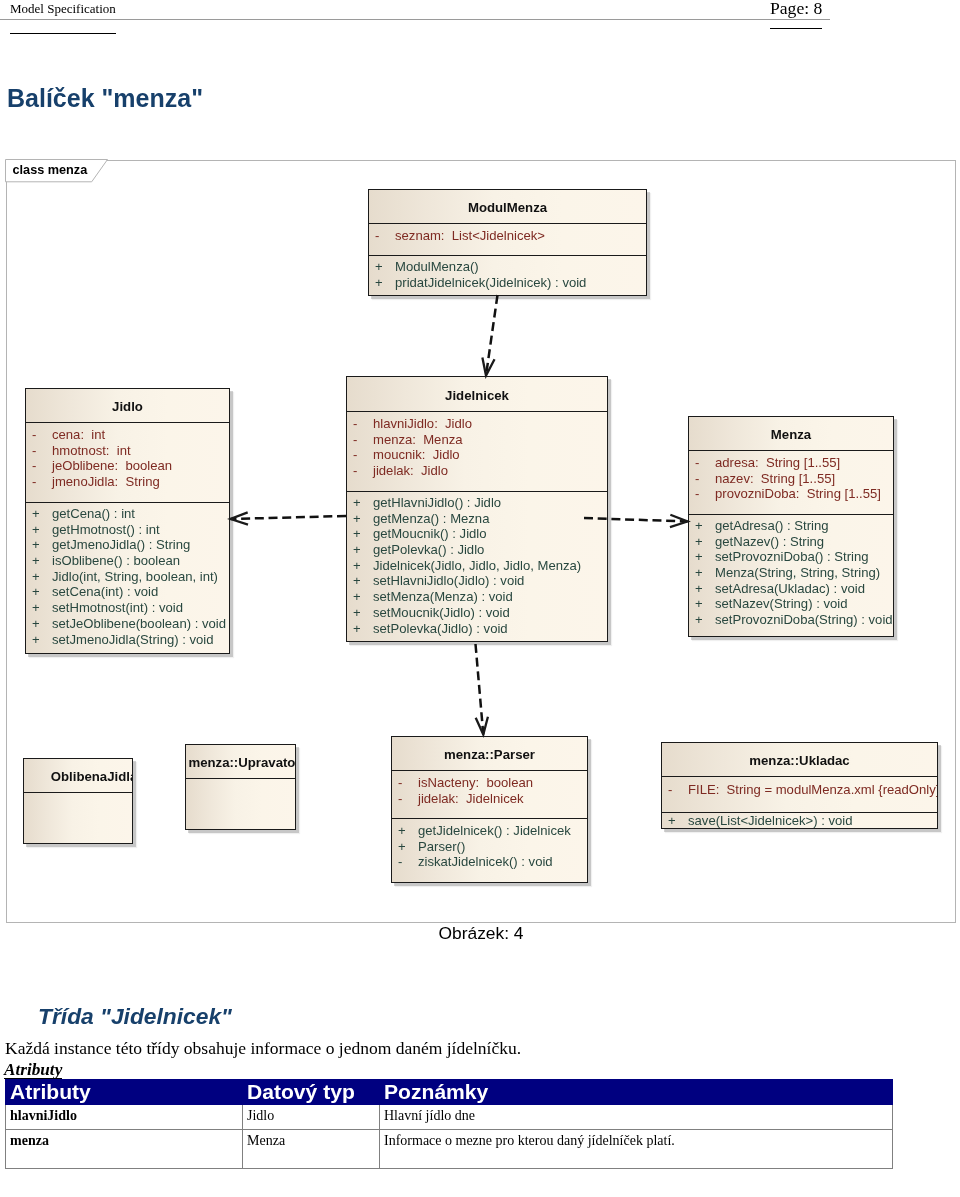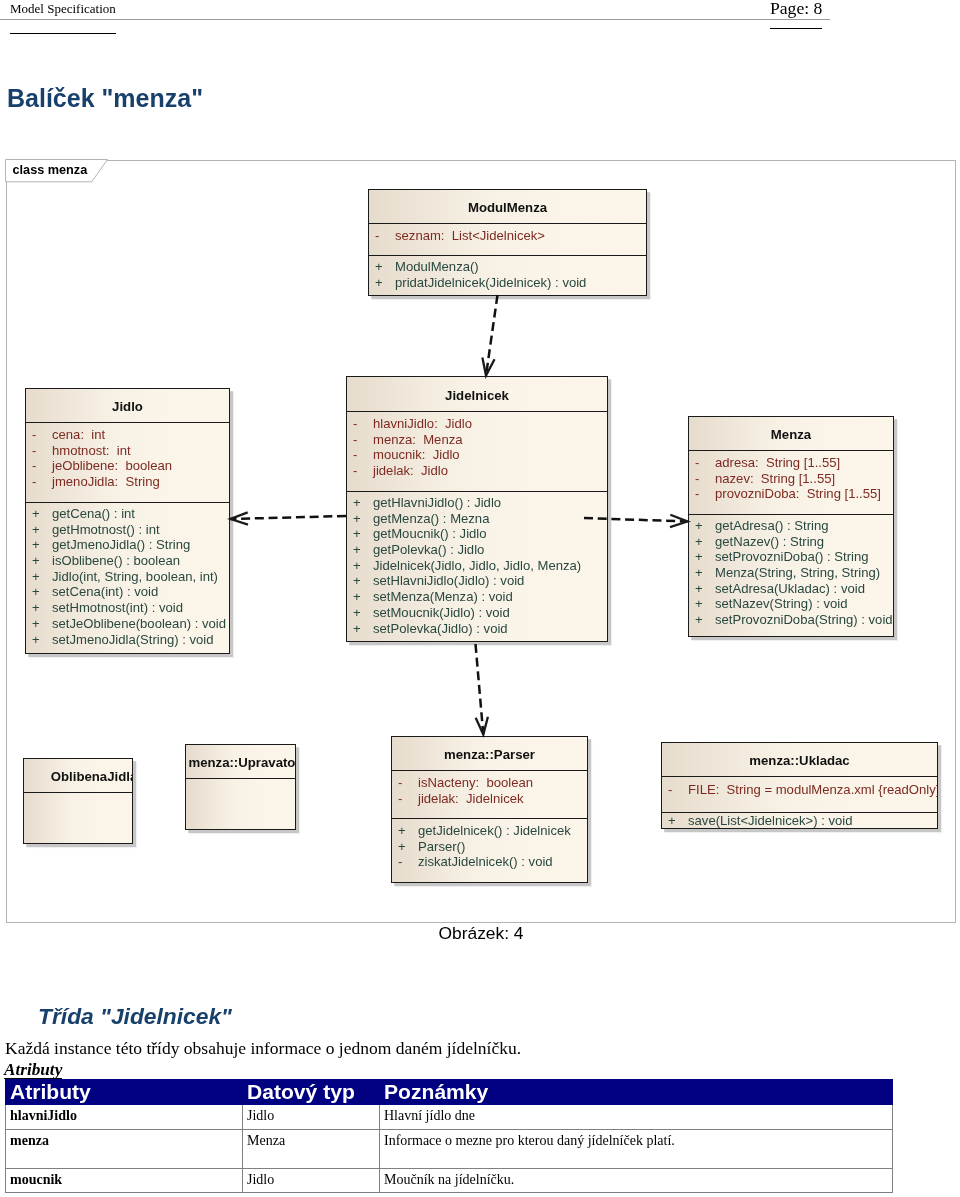--- a/index.html
+++ b/index.html
@@ -241,19 +241,14 @@
       <tr class="r0">
         <td class="k">hlavniJidlo</td>
         <td>Jidlo</td>
         <td>Hlavní jídlo dne</td>
       </tr>
       <tr class="r1">
         <td class="k">menza</td>
         <td>Menza</td>
         <td>Informace o mezne pro kterou daný jídelníček platí.</td>
       </tr>
-      <tr class="r2">
-        <td class="k">moucnik</td>
-        <td>Jidlo</td>
-        <td>Moučník na jídelníčku.</td>
-      </tr>
     </tbody>
 </table>
 
 </body></html>

